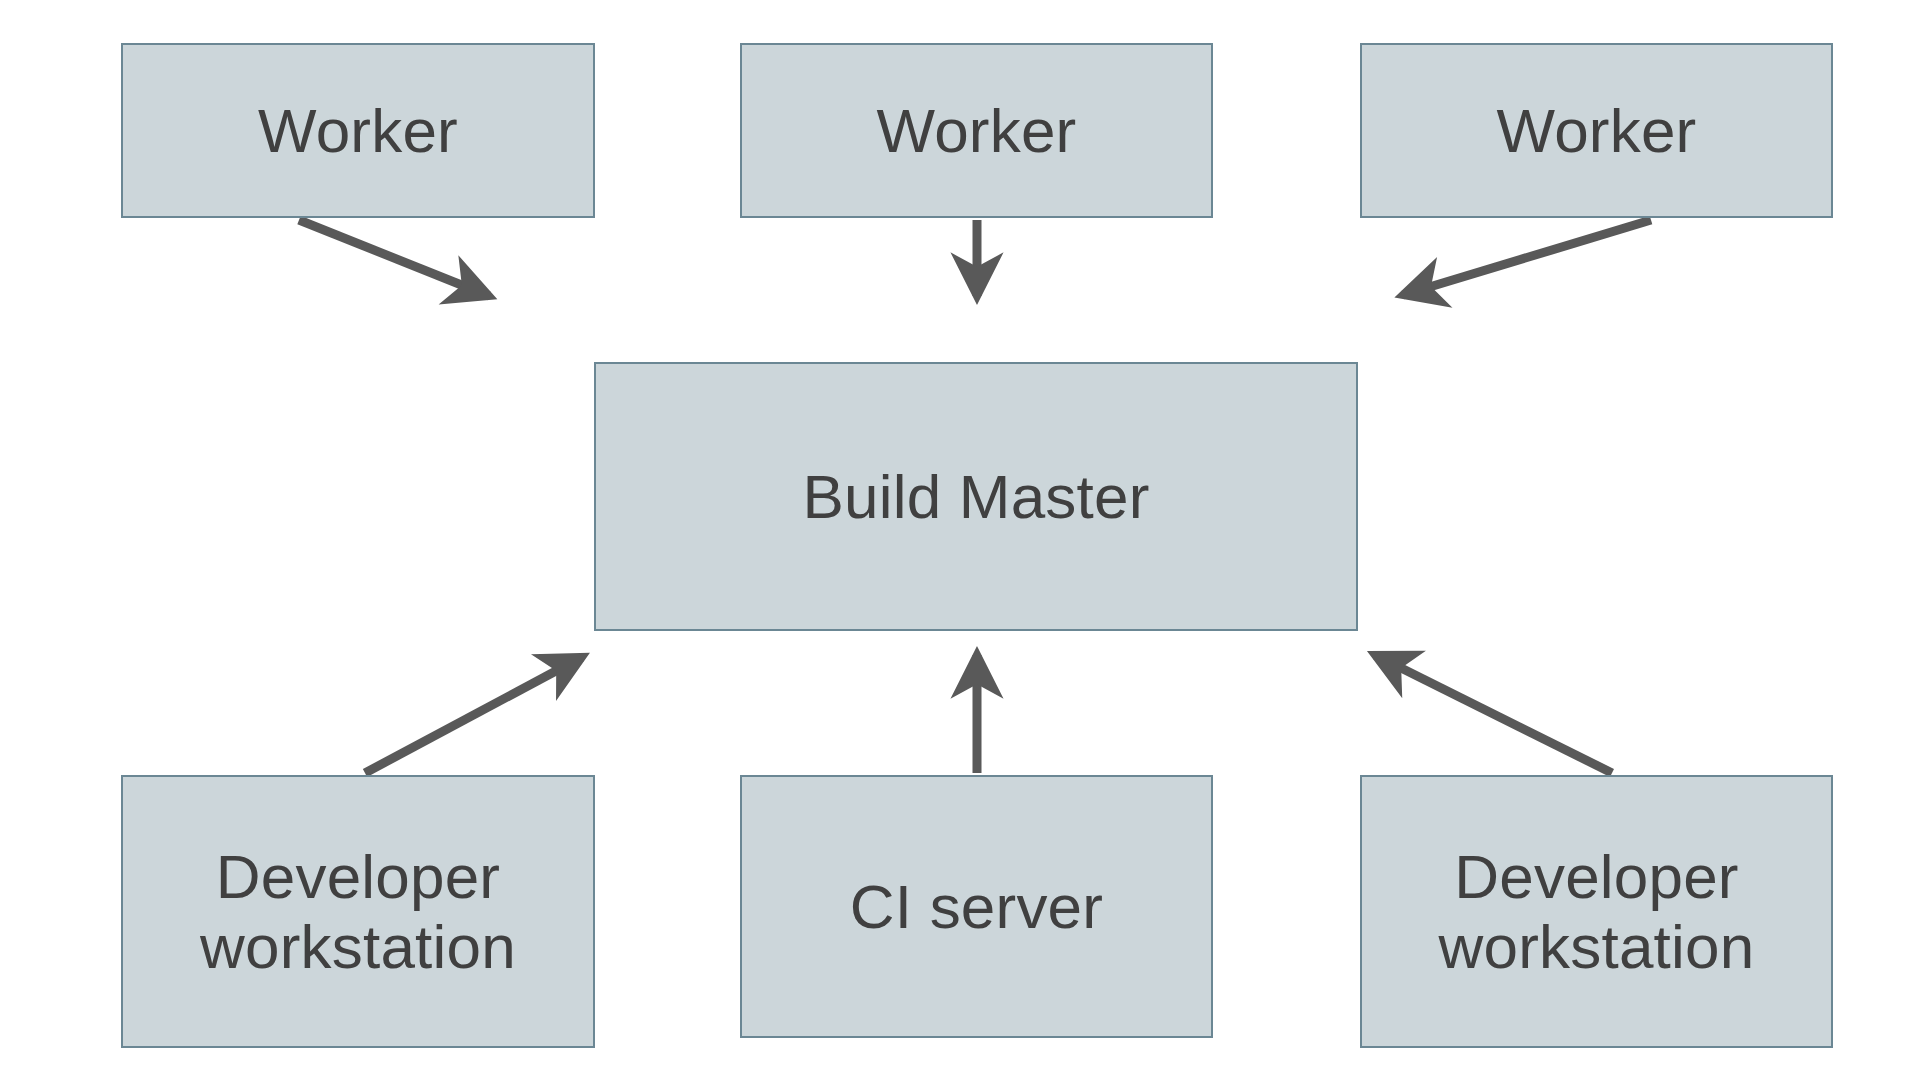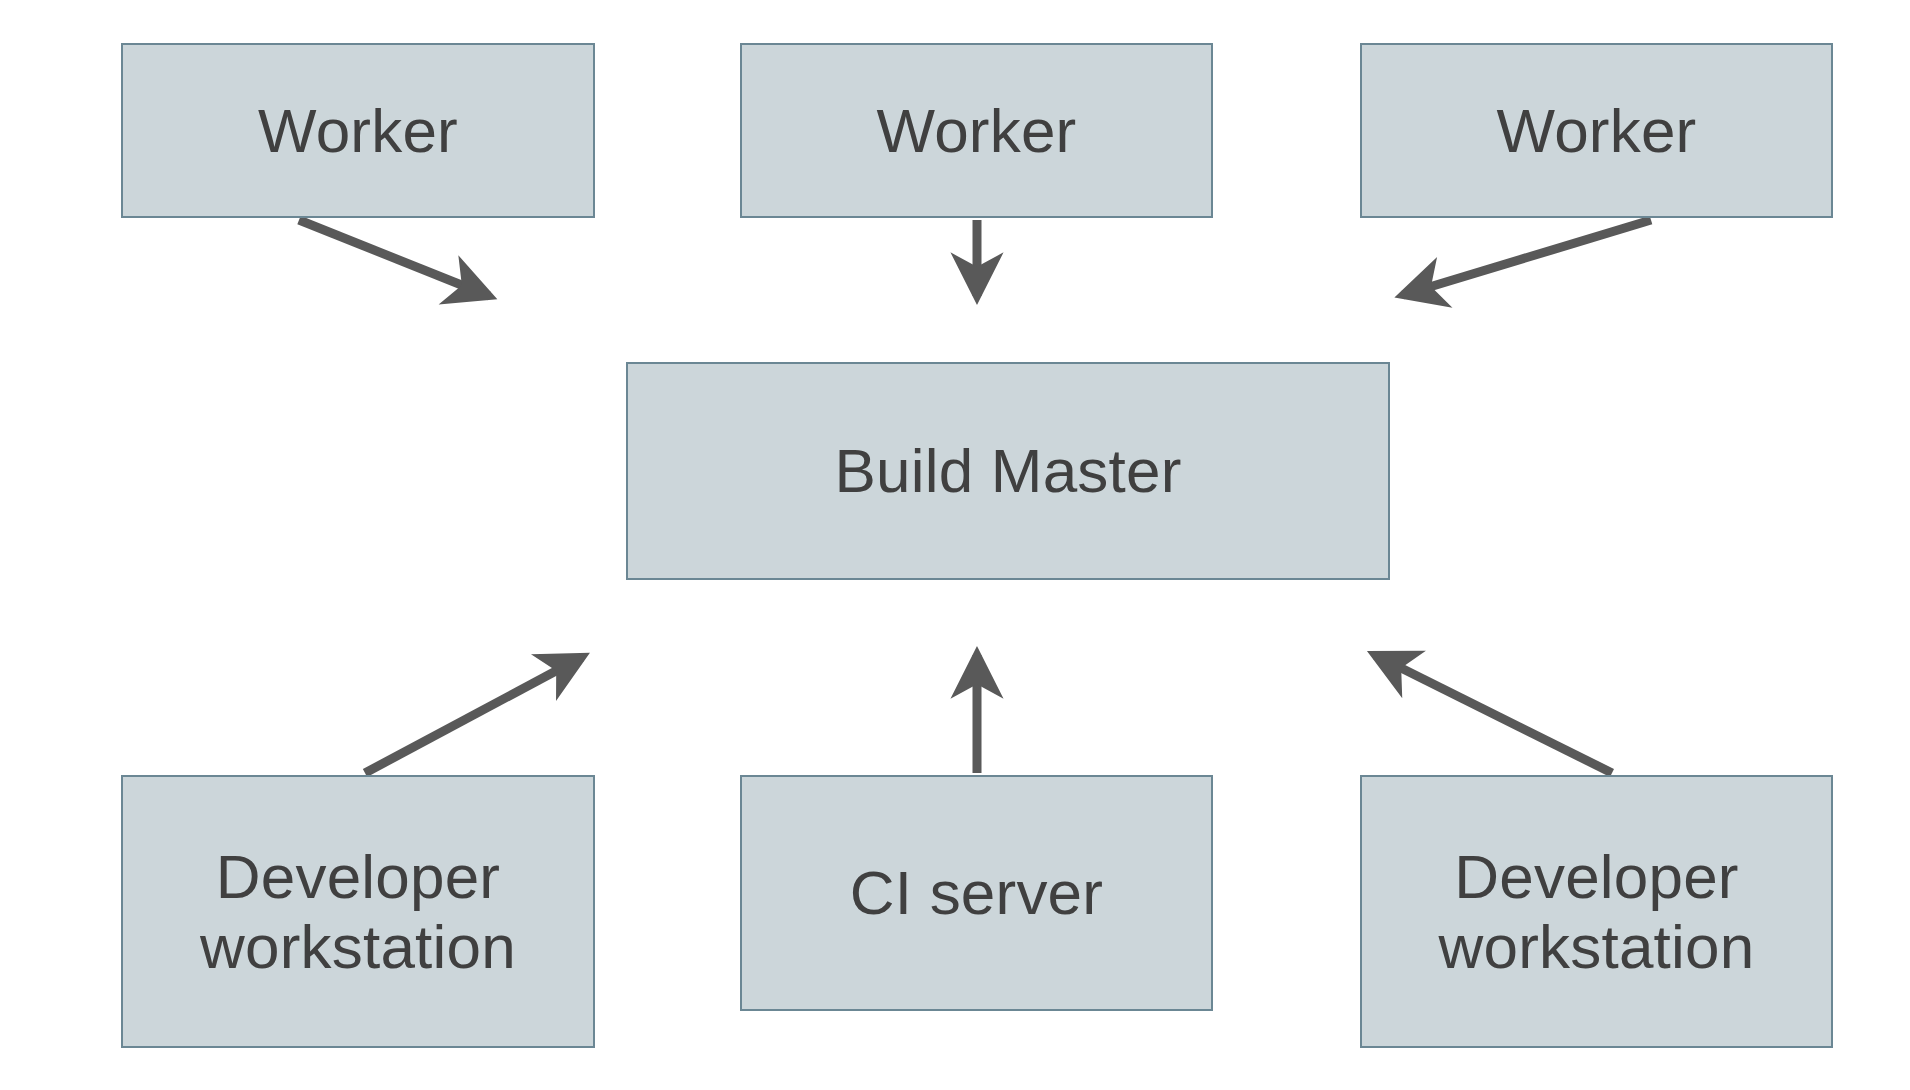--- a/index.html
+++ b/index.html
@@ -43,23 +43,23 @@
   .node-label {
     display: block;
     width: 100%;
     white-space: pre-line;
   }
 
   
   .n-worker-left   { left: 121px;  top: 43px;   width: 474px; height: 175px; font-size: 62px; }
   .n-worker-mid    { left: 740px;  top: 43px;   width: 473px; height: 175px; font-size: 62px; }
   .n-worker-right  { left: 1360px; top: 43px;   width: 473px; height: 175px; font-size: 62px; }
-  .n-build-master  { left: 594px;  top: 362px;  width: 764px; height: 218px; font-size: 62px; margin-left: 32px; }
+  .n-build-master  { left: 594px;  top: 362px;  width: 764px; height: 269px; font-size: 62px; }
   .n-dev-left      { left: 121px;  top: 775px;  width: 474px; height: 273px; font-size: 62px; }
-  .n-ci-server     { left: 740px;  top: 775px;  width: 473px; height: 236px; font-size: 62px; }
+  .n-ci-server     { left: 740px;  top: 775px;  width: 473px; height: 263px; font-size: 62px; }
   .n-dev-right     { left: 1360px; top: 775px;  width: 473px; height: 273px; font-size: 62px; }
 </style>
 </head>
 <body>
 
 <div id="canvas">
 
   <svg id="edge-layer" viewBox="0 0 1910 1090" width="1910" height="1090" xmlns="http://www.w3.org/2000/svg">
     <defs>
 

